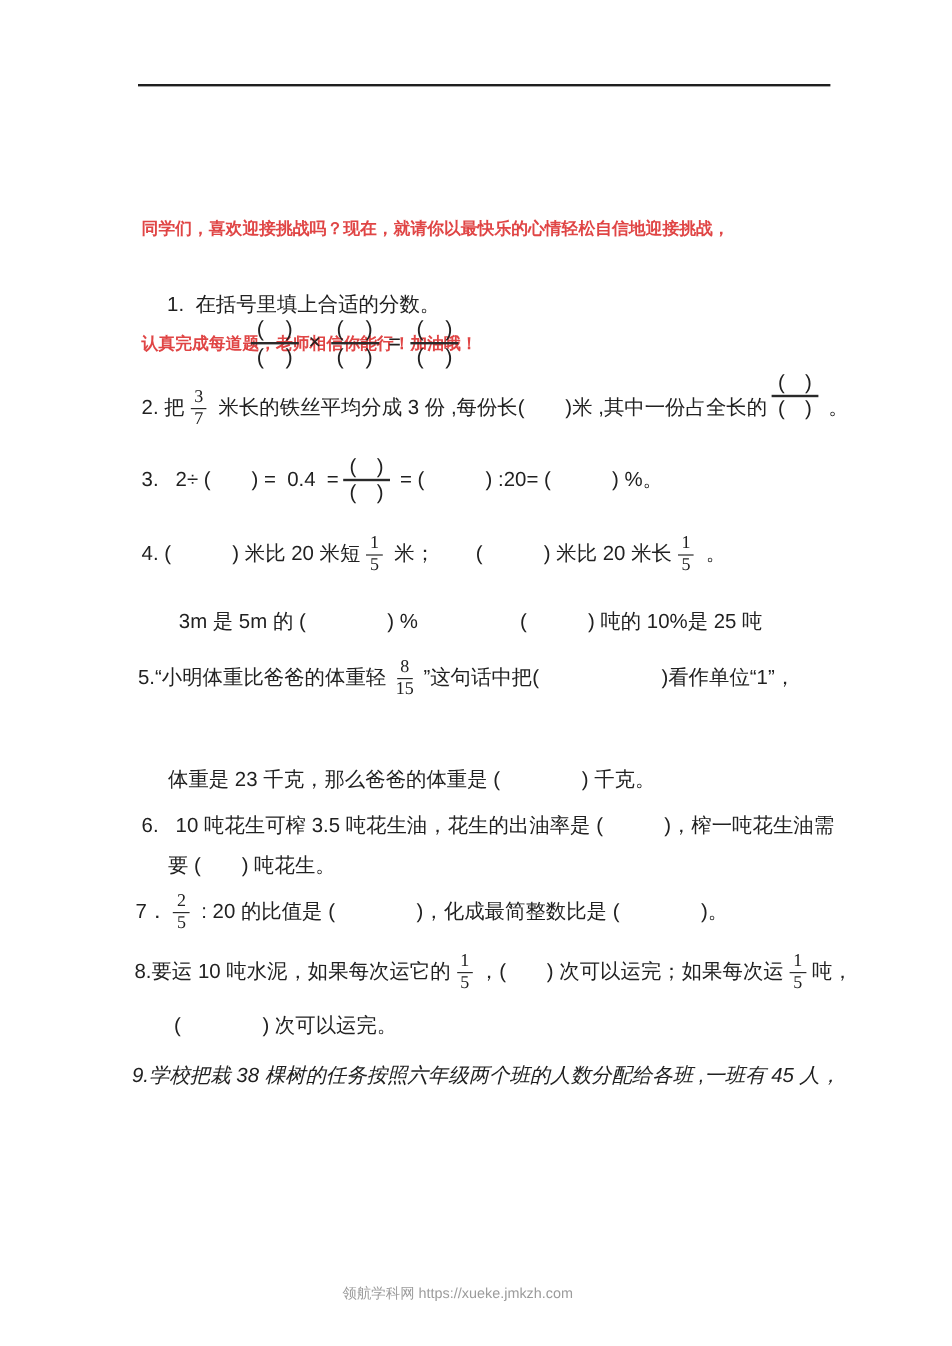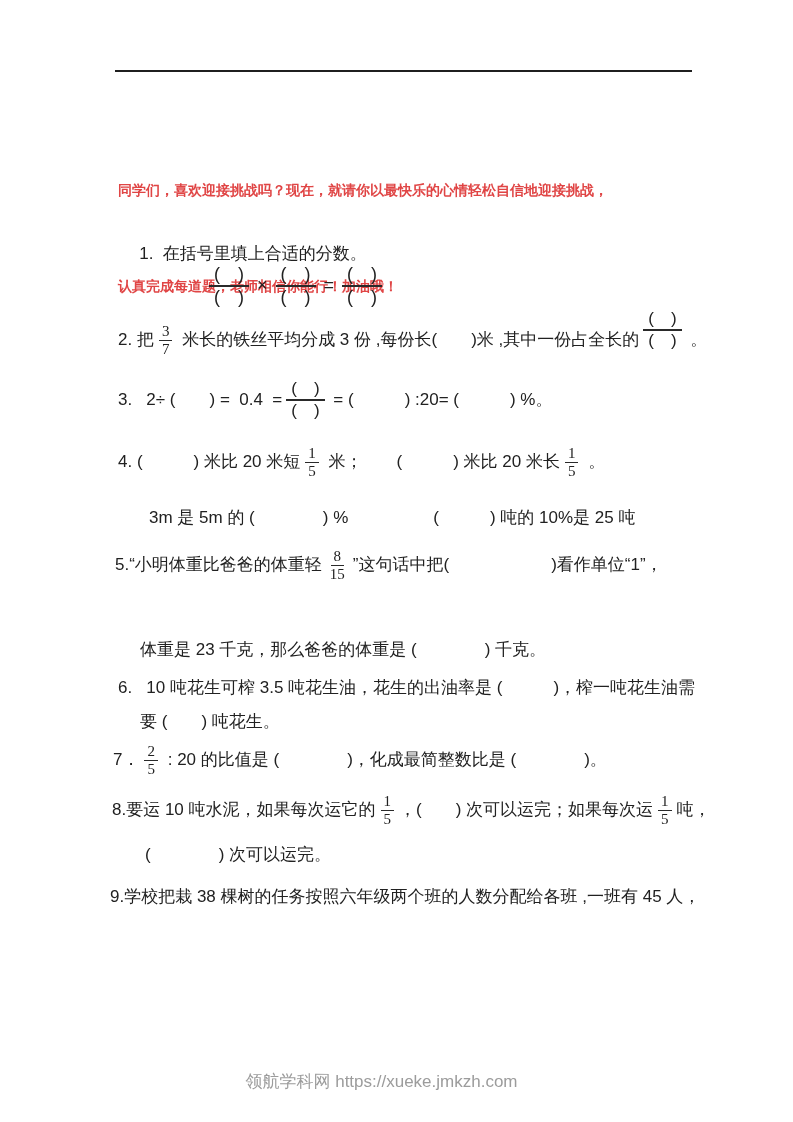--- a/index.html
+++ b/index.html
@@ -40,21 +40,21 @@
   .frac.serif .n { border-bottom:1.5px solid #2a2a2a; padding:0 3px; }
   .frac.serif .d { padding:0 3px; }
   .frac.raised { position:relative; top:-10px; }
   .eq-group {
     display:flex; align-items:center; margin-left:85px; font-size:18px;
   }
   .eq-group .frac { margin:0 6px; }
   .op { margin:0 2px; }
   .footer {
     position:absolute; top:1070px; left:0; width:763px;
-    text-align:center; color:#9c9c9c; font-size:17px;
+    text-align:center; color:#9c9c9c; font-size:12px;
   }
 </style>
 </head>
 <body>
 
 <div class="page">
 
   <div class="divider"></div>
 
   <div class="intro">
@@ -126,20 +126,20 @@
     <span>8.要运 10 吨水泥，如果每次运它的</span>
     <span class="frac serif"><span class="n">1</span><span class="d">5</span></span>
     <span>，(　　) 次可以运完；如果每次运</span>
     <span class="frac serif"><span class="n">1</span><span class="d">5</span></span>
     <span>吨，</span>
   </div>
   <div class="row" style="top:833px; left:145px; height:44px;text-align:center;">
     <span>(　　　　) 次可以运完。</span>
   </div>
 
-  <div class="row" style="top:875px; left:110px; height:44px;">
+  <div class="row" style="top:875px; left:110px; height:44px;font-style:italic;">
     <span>9.学校把栽 38 棵树的任务按照六年级两个班的人数分配给各班 ,一班有 45 人，</span>
   </div>
 
 
   <div class="footer">领航学科网 https://xueke.jmkzh.com</div>
 
 </div>
 
 </body></html>

